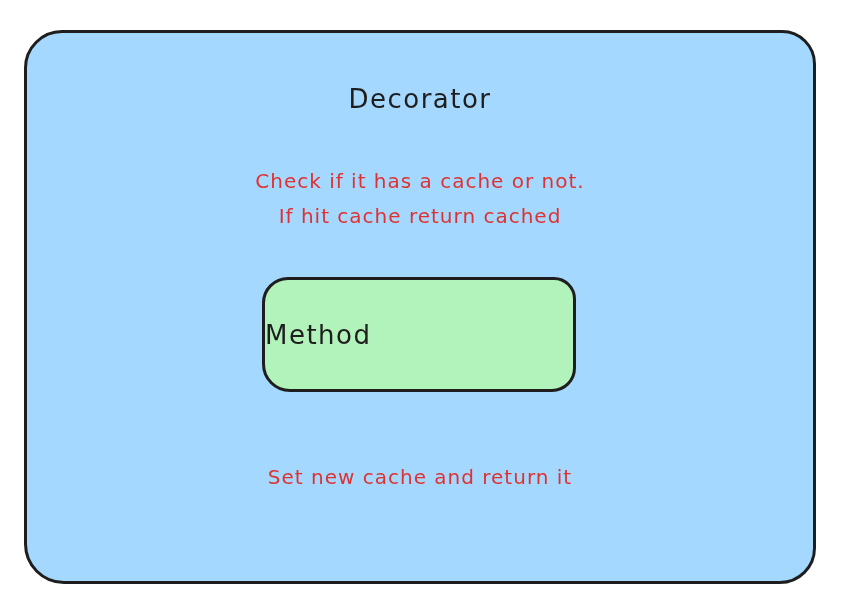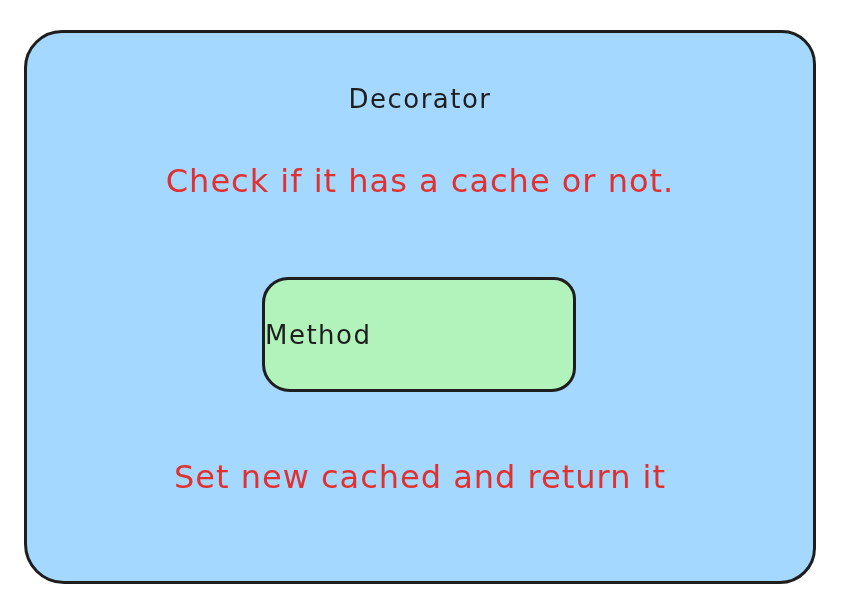--- a/index.html
+++ b/index.html
@@ -41,21 +41,21 @@
     color: var(--stroke);
     font-size: 26px;
     letter-spacing: 1.5px;
   }
   .note {
     position: absolute;
     left: 24px;
     width: 792px;
     text-align: center;
     color: var(--note-color);
-    font-size: 32px;
+    font-size: 20px;
     letter-spacing: 1px;
     line-height: 35px;
   }
   .note-top { top: 164px; }
   .note-bottom { top: 460px; }
   .method-box {
     position: absolute;
     left: 262px;
     top: 277px;
     width: 314px;
@@ -77,21 +77,22 @@
 <body>
 
 <div class="canvas">
 
   <div class="decorator-container"></div>
 
   <div class="diagram-title">Decorator</div>
 
   <div class="note note-top">
     <span>Check if it has a cache or not.</span><br>
+    <span>If hit cache return cached</span>
   </div>
 
   <div class="method-box">
     <span class="method-label">Method</span>
   </div>
 
-  <div class="note note-bottom">Set new cached and return it</div>
+  <div class="note note-bottom">Set new cache and return it</div>
 
 </div>
 
 </body></html>

